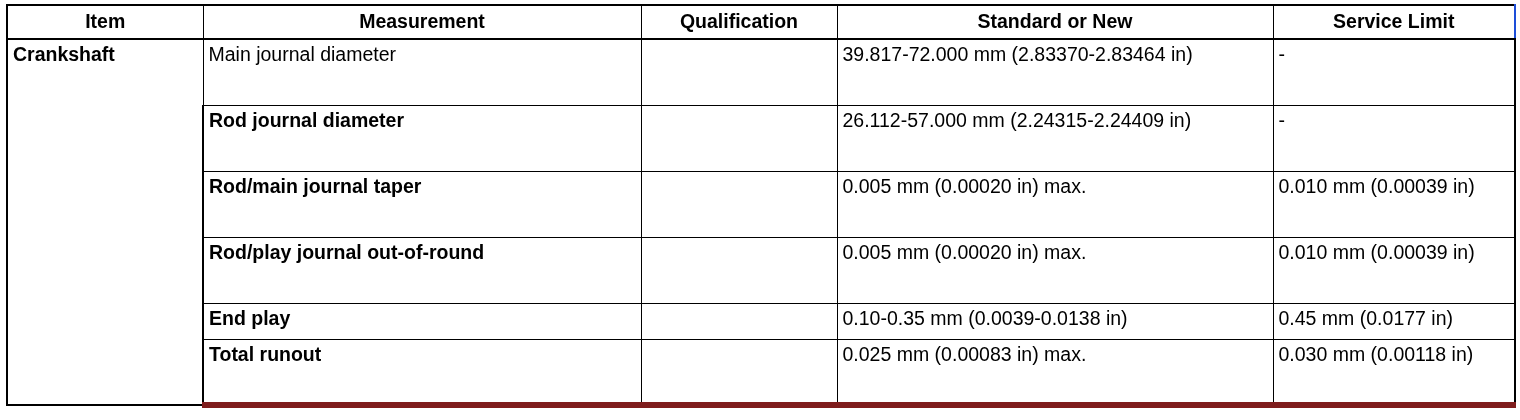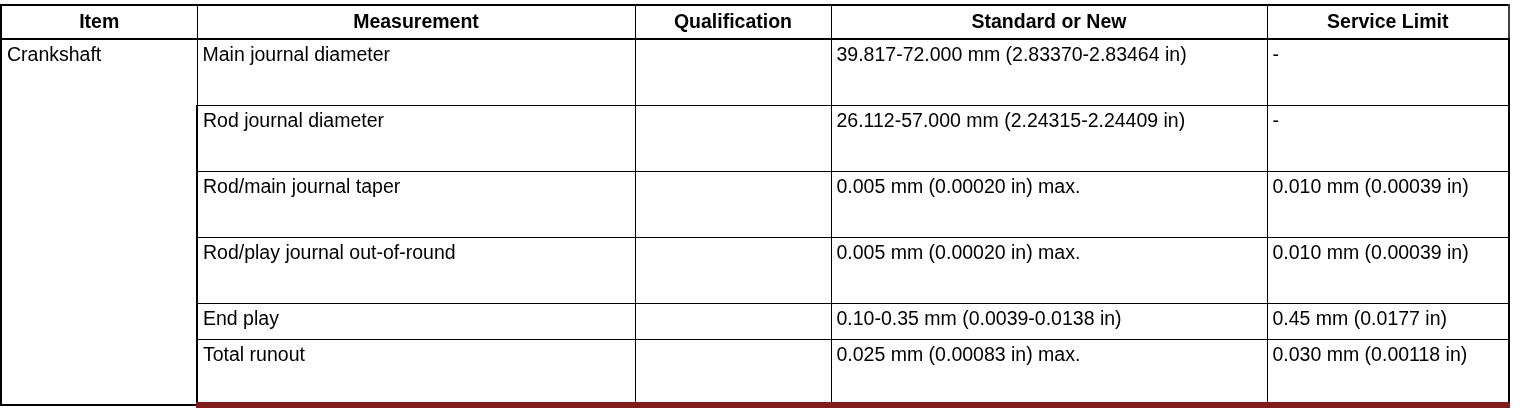--- a/index.html
+++ b/index.html
@@ -8,21 +8,21 @@
     background: #ffffff;
   }
   body {
     width: 1520px;
     height: 420px;
     font-family: "Liberation Sans", sans-serif;
     color: #000000;
     overflow: hidden;
   }
   .spec-table-wrap {
-    padding: 4px 6px 0 0;
+    padding: 4px 6px 0 6px;
     box-sizing: border-box;
     width: 1520px;
   }
   table.spec-table {
     border-collapse: collapse;
     table-layout: fixed;
     width: 1508px;
     border: 2px solid #000;
   }
   table.spec-table th,
@@ -37,29 +37,30 @@
   table.spec-table thead th {
     text-align: center;
     font-weight: bold;
     border-bottom: 2px solid #000;
     height: 34px;
     padding-top: 4px;
   }
   
   table.spec-table tbody tr td:first-child {
     border-left: 2px solid #000;
+    font-weight: bold;
   }
   table.spec-table tbody tr td:last-child {
     border-right: 2px solid #000;
   }
   table.spec-table thead th:first-child {
     border-left: 2px solid #000;
   }
   table.spec-table thead th:last-child {
-    border-right: 2px solid #404040;
+    border-right: 2px solid #1d4ed8;
   }
   table.spec-table thead th {
     border-top: 2px solid #000;
   }
   table.spec-table tbody tr:last-child td {
     border-bottom: 6px solid #7f1d1d;
   }
   .col-item     { width: 196px; }
   .col-meas     { width: 438px; }
   .col-qual     { width: 196px; }

